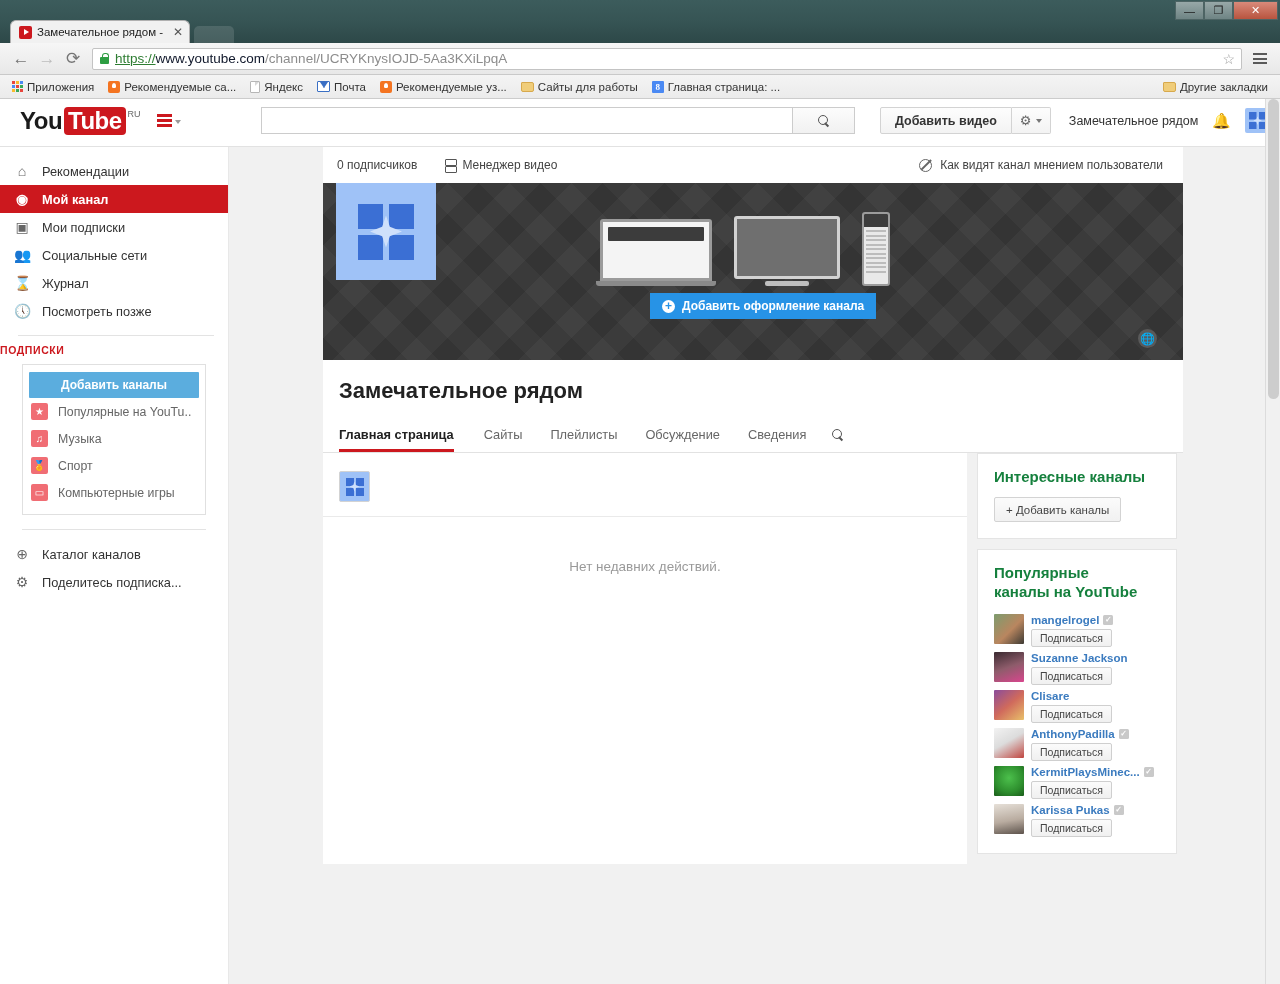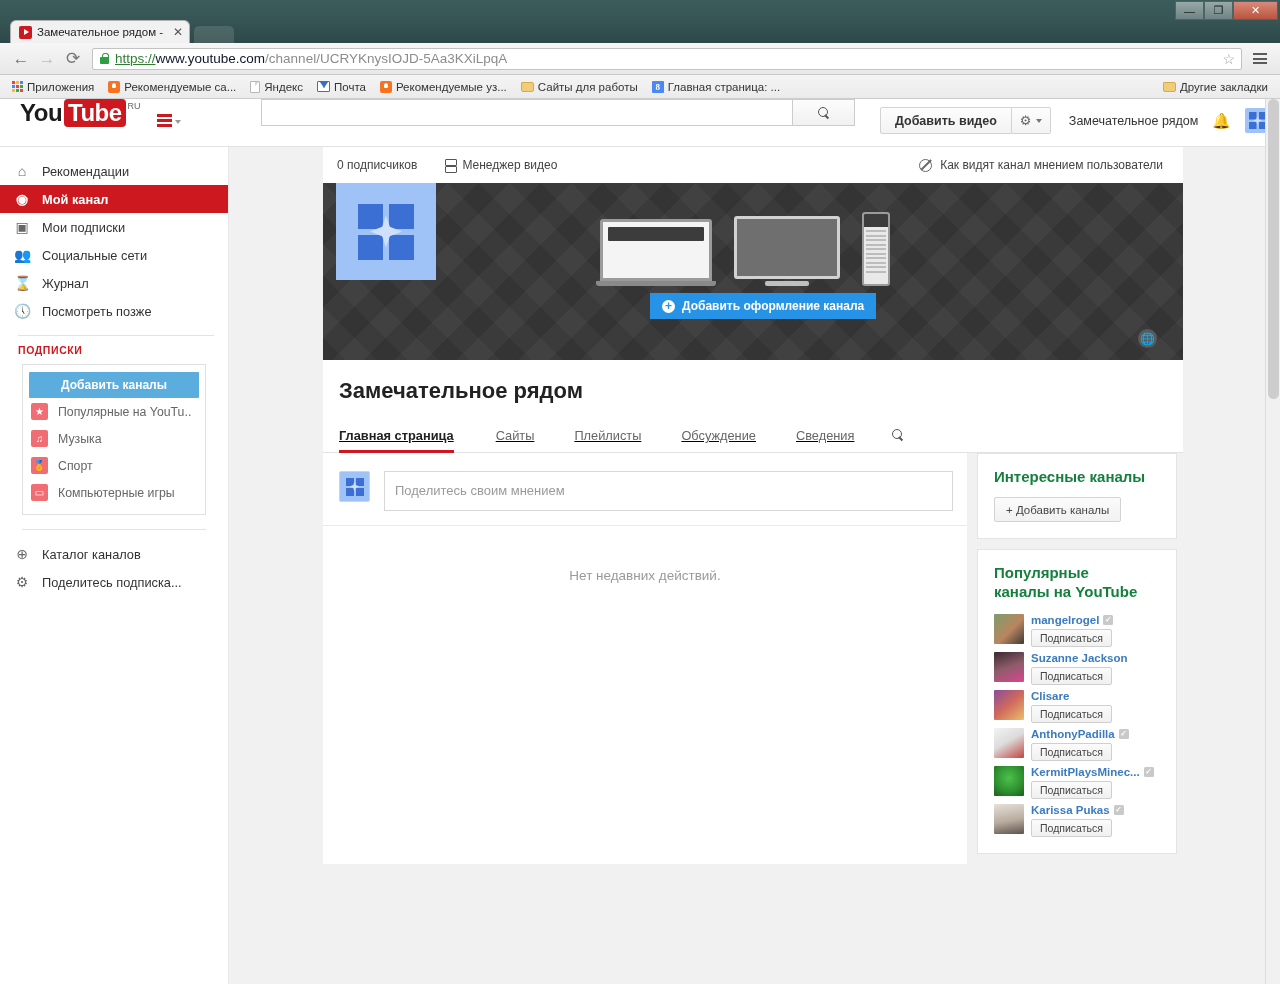--- a/index.html
+++ b/index.html
@@ -188,21 +188,21 @@
     position: relative;
     height: 900px;
     background: #f1f1f1;
     overflow: hidden;
   }
 
   
   .yt-masthead {
     height: 48px; background: #ffffff;
     border-bottom: 1px solid #e2e2e2;
-    display: flex; 
+    display: flex; align-items: center;
     padding: 0 10px 4px 20px;
   }
   .yt-logo { display:flex; align-items:flex-start; cursor:pointer; }
   .yt-logo .you { font-size: 24px; font-weight: bold; color:#1b1b1b; letter-spacing:-0.5px; font-family:"Liberation Sans",sans-serif;}
   .yt-logo .tube {
     font-size: 24px; font-weight: bold; color:#fff; background:#cc181e;
     border-radius: 4px; padding: 0 4px; margin-left: 2px; letter-spacing:-0.5px;
   }
   .yt-logo .ru { font-size: 9px; color:#666; margin-left:2px; margin-top:2px;}
   .guide-toggle {
@@ -276,21 +276,21 @@
     display:flex; align-items:center; height:28px;
     padding-left: 14px; gap:12px; cursor:pointer;
     font-size:12.8px; color:#333;
   }
   .guide-item.active { background:#cc181e; color:#fff; font-weight:bold; }
   .guide-item.active .g-ico { color:#fff; }
   .g-ico { width:16px; text-align:center; color:#666; font-size:14px; line-height:1; flex:0 0 16px;}
   .guide-sep { height:1px; background:#e3e3e3; margin:10px 14px 8px 18px; }
   .guide-head {
     font-size:10.5px; color:#cc181e; font-weight:bold; letter-spacing:0.6px;
-    padding-left:18px; margin-bottom:8px;
+    margin-bottom:8px;
   }
   .sub-panel {
     margin: 0 22px 0 22px;
     border:1px solid #e0e0e0; background:#fff;
     padding: 7px 6px 8px 6px;
   }
   .add-channels-btn {
     display:block; width:100%; height:26px;
     background:#5badde; color:#fff; border:none;
     font-size:12px; font-weight:bold; cursor:pointer;
@@ -387,22 +387,22 @@
     width:19px;height:19px;border-radius:50%;
     background:#5a5a5a; display:flex;align-items:center;justify-content:center;
     color:#e4e4e4;font-size:12px;cursor:pointer;
   }
 
   .chan-title {
     font-size: 22px; font-weight: bold; color:#222;
     padding: 18px 0 14px 16px;
   }
   .chan-tabs {
-    display:flex; align-items:flex-end; gap:12px;
-    border-bottom:1px solid #e2e2e2; padding-left:16px;text-decoration:underline;
+    display:flex; align-items:center; gap:0;
+    border-bottom:1px solid #e2e2e2; padding-left:16px;
   }
   .chan-tab {
     font-size:12.8px; color:#666; padding: 8px 14px 9px 14px; cursor:pointer;
     position:relative; white-space:nowrap;
   }
   .chan-tab:first-child { padding-left: 0; padding-right:16px;}
   .chan-tab.active { color:#222; font-weight:bold; }
   .chan-tab.active::after {
     content:""; position:absolute; left:0; right:16px; bottom:-1px; height:3px; background:#cc181e;
   }
@@ -727,21 +727,20 @@
           </div>
         </div>
 
         <div class="content-area">
 
           <div class="feed-col">
             <div class="share-row">
               <span class="share-avatar">
                 <span class="share-avatar-inner"></span>
               </span>
-              <textarea class="share-box" placeholder="Поделитесь своим мнением" style=""></textarea>
             </div>
             <div class="feed-divider"></div>
             <div class="no-activity">Нет недавних действий.</div>
           </div>
 
           <div class="rail">
             <div class="rail-card">
               <div class="rail-title">Интересные каналы</div>
               <button class="rail-add-btn">+ Добавить каналы</button>
             </div>

